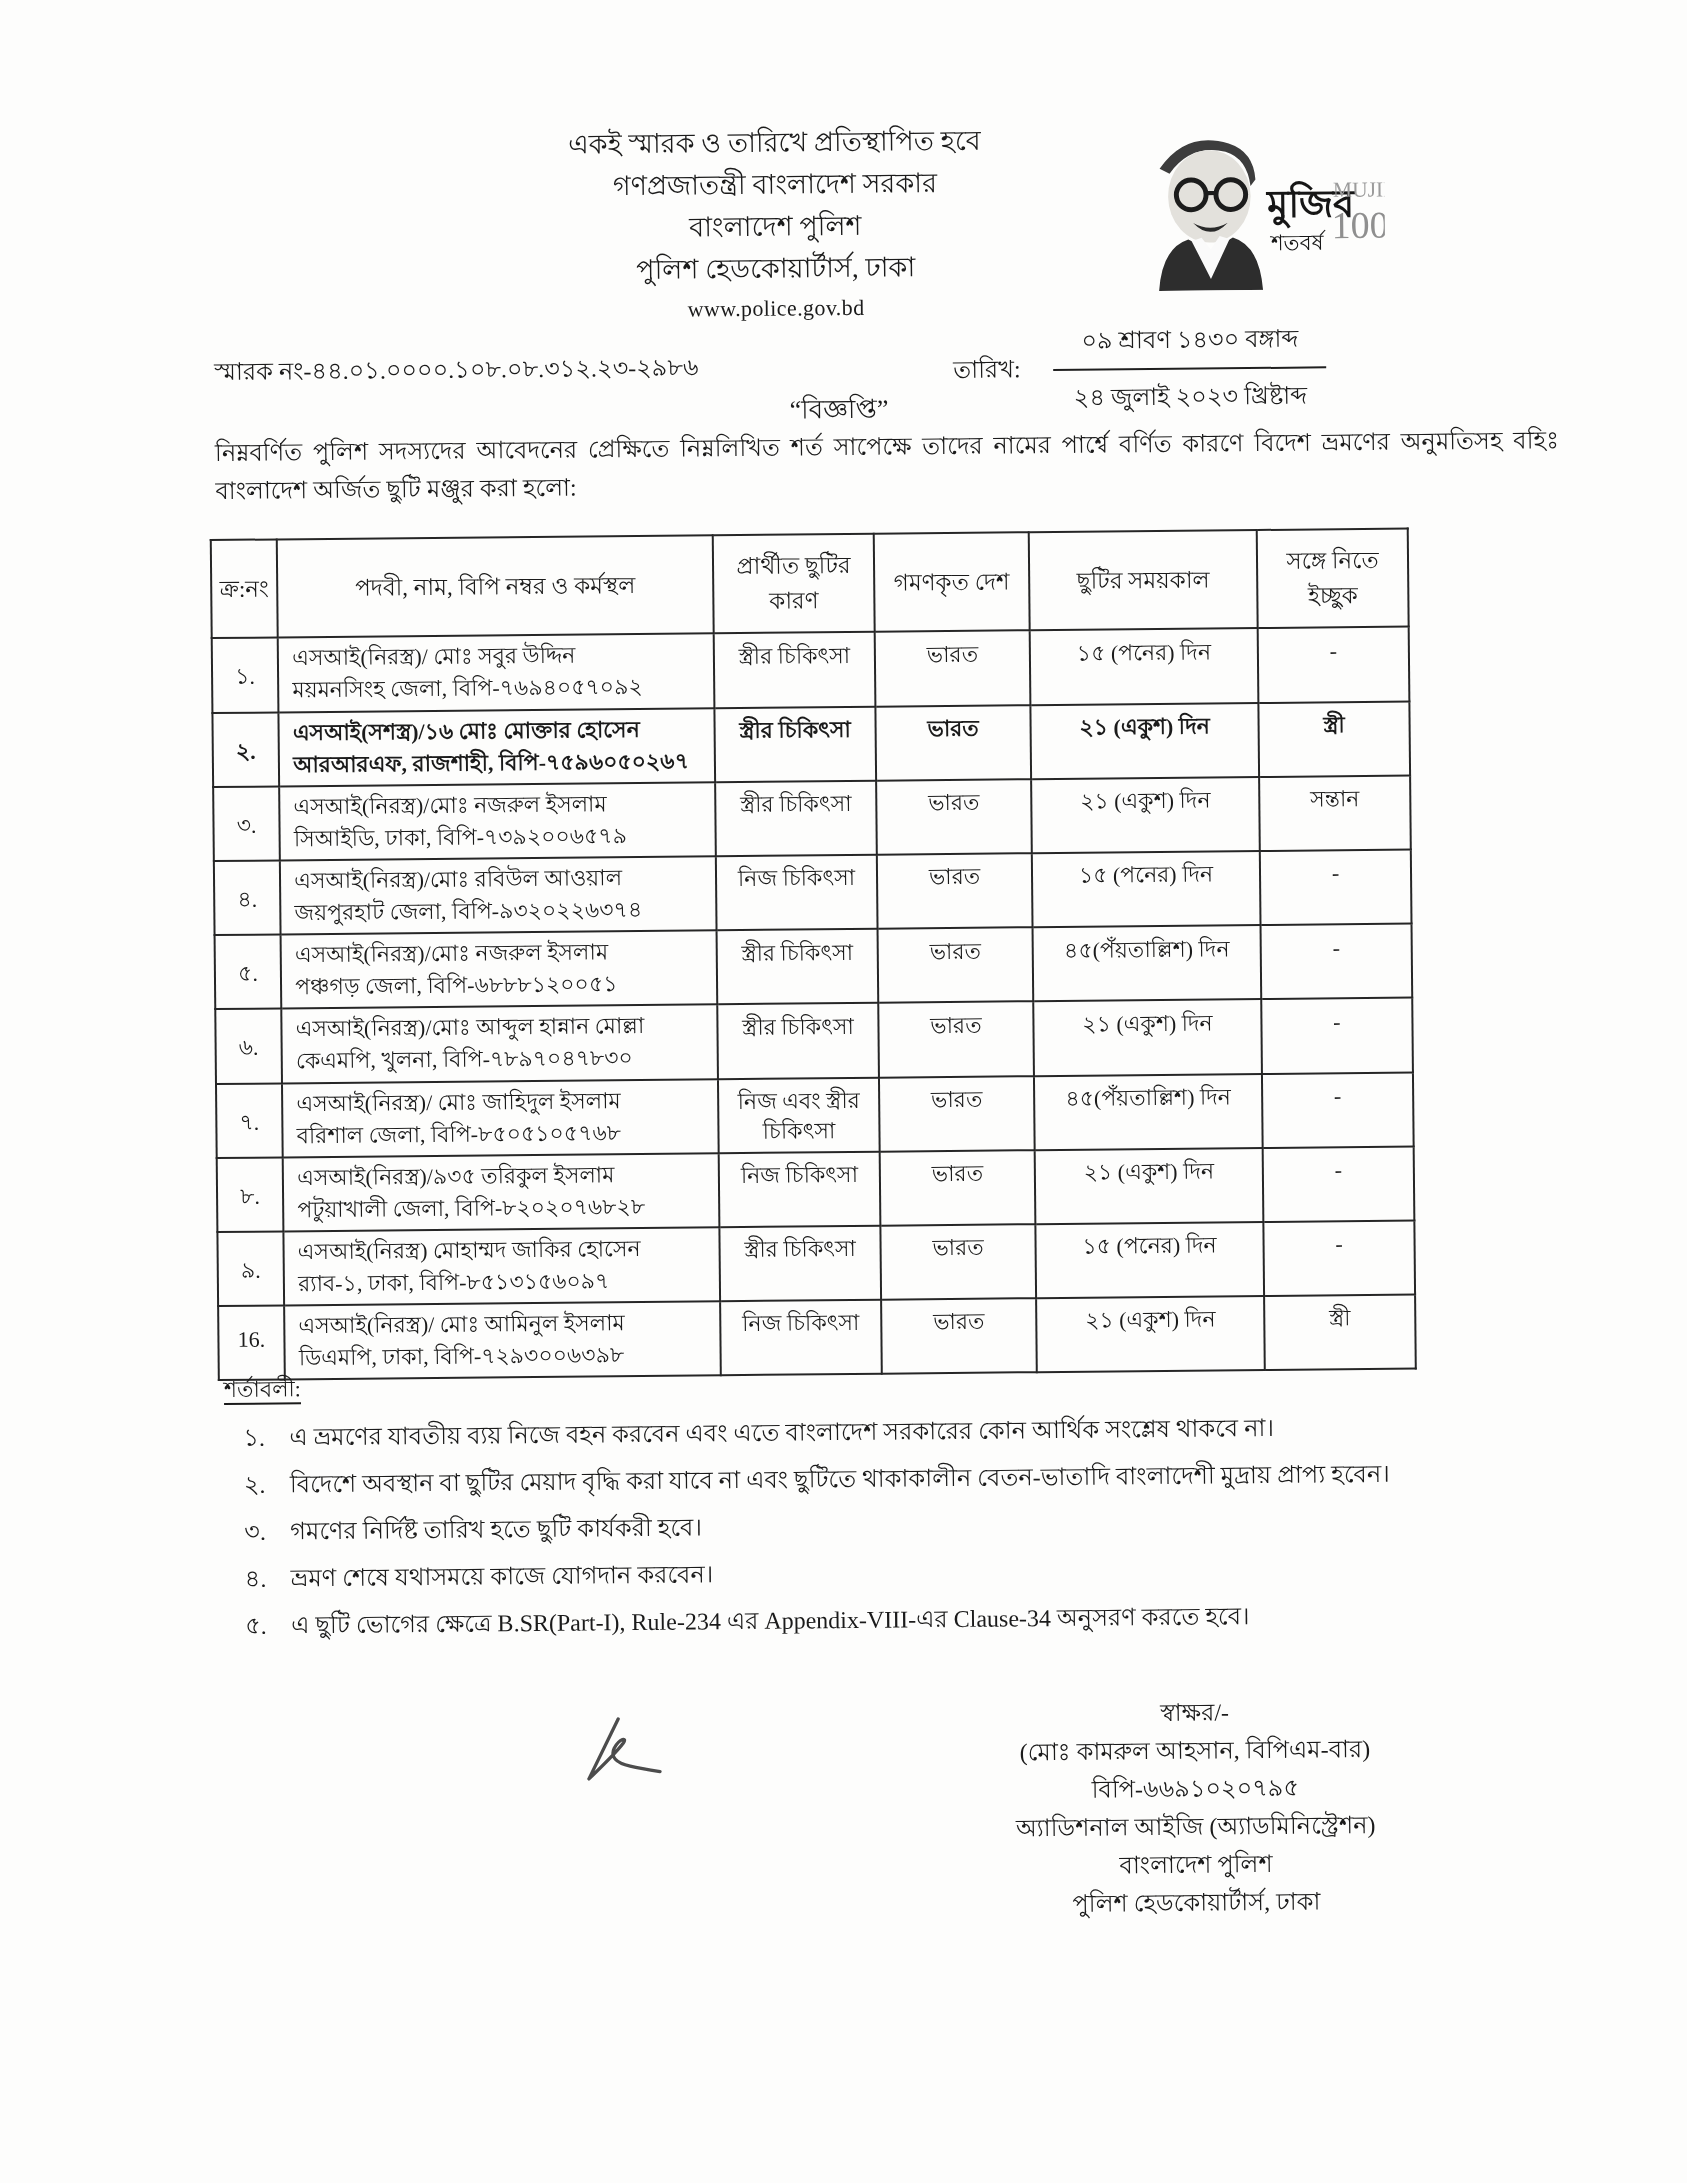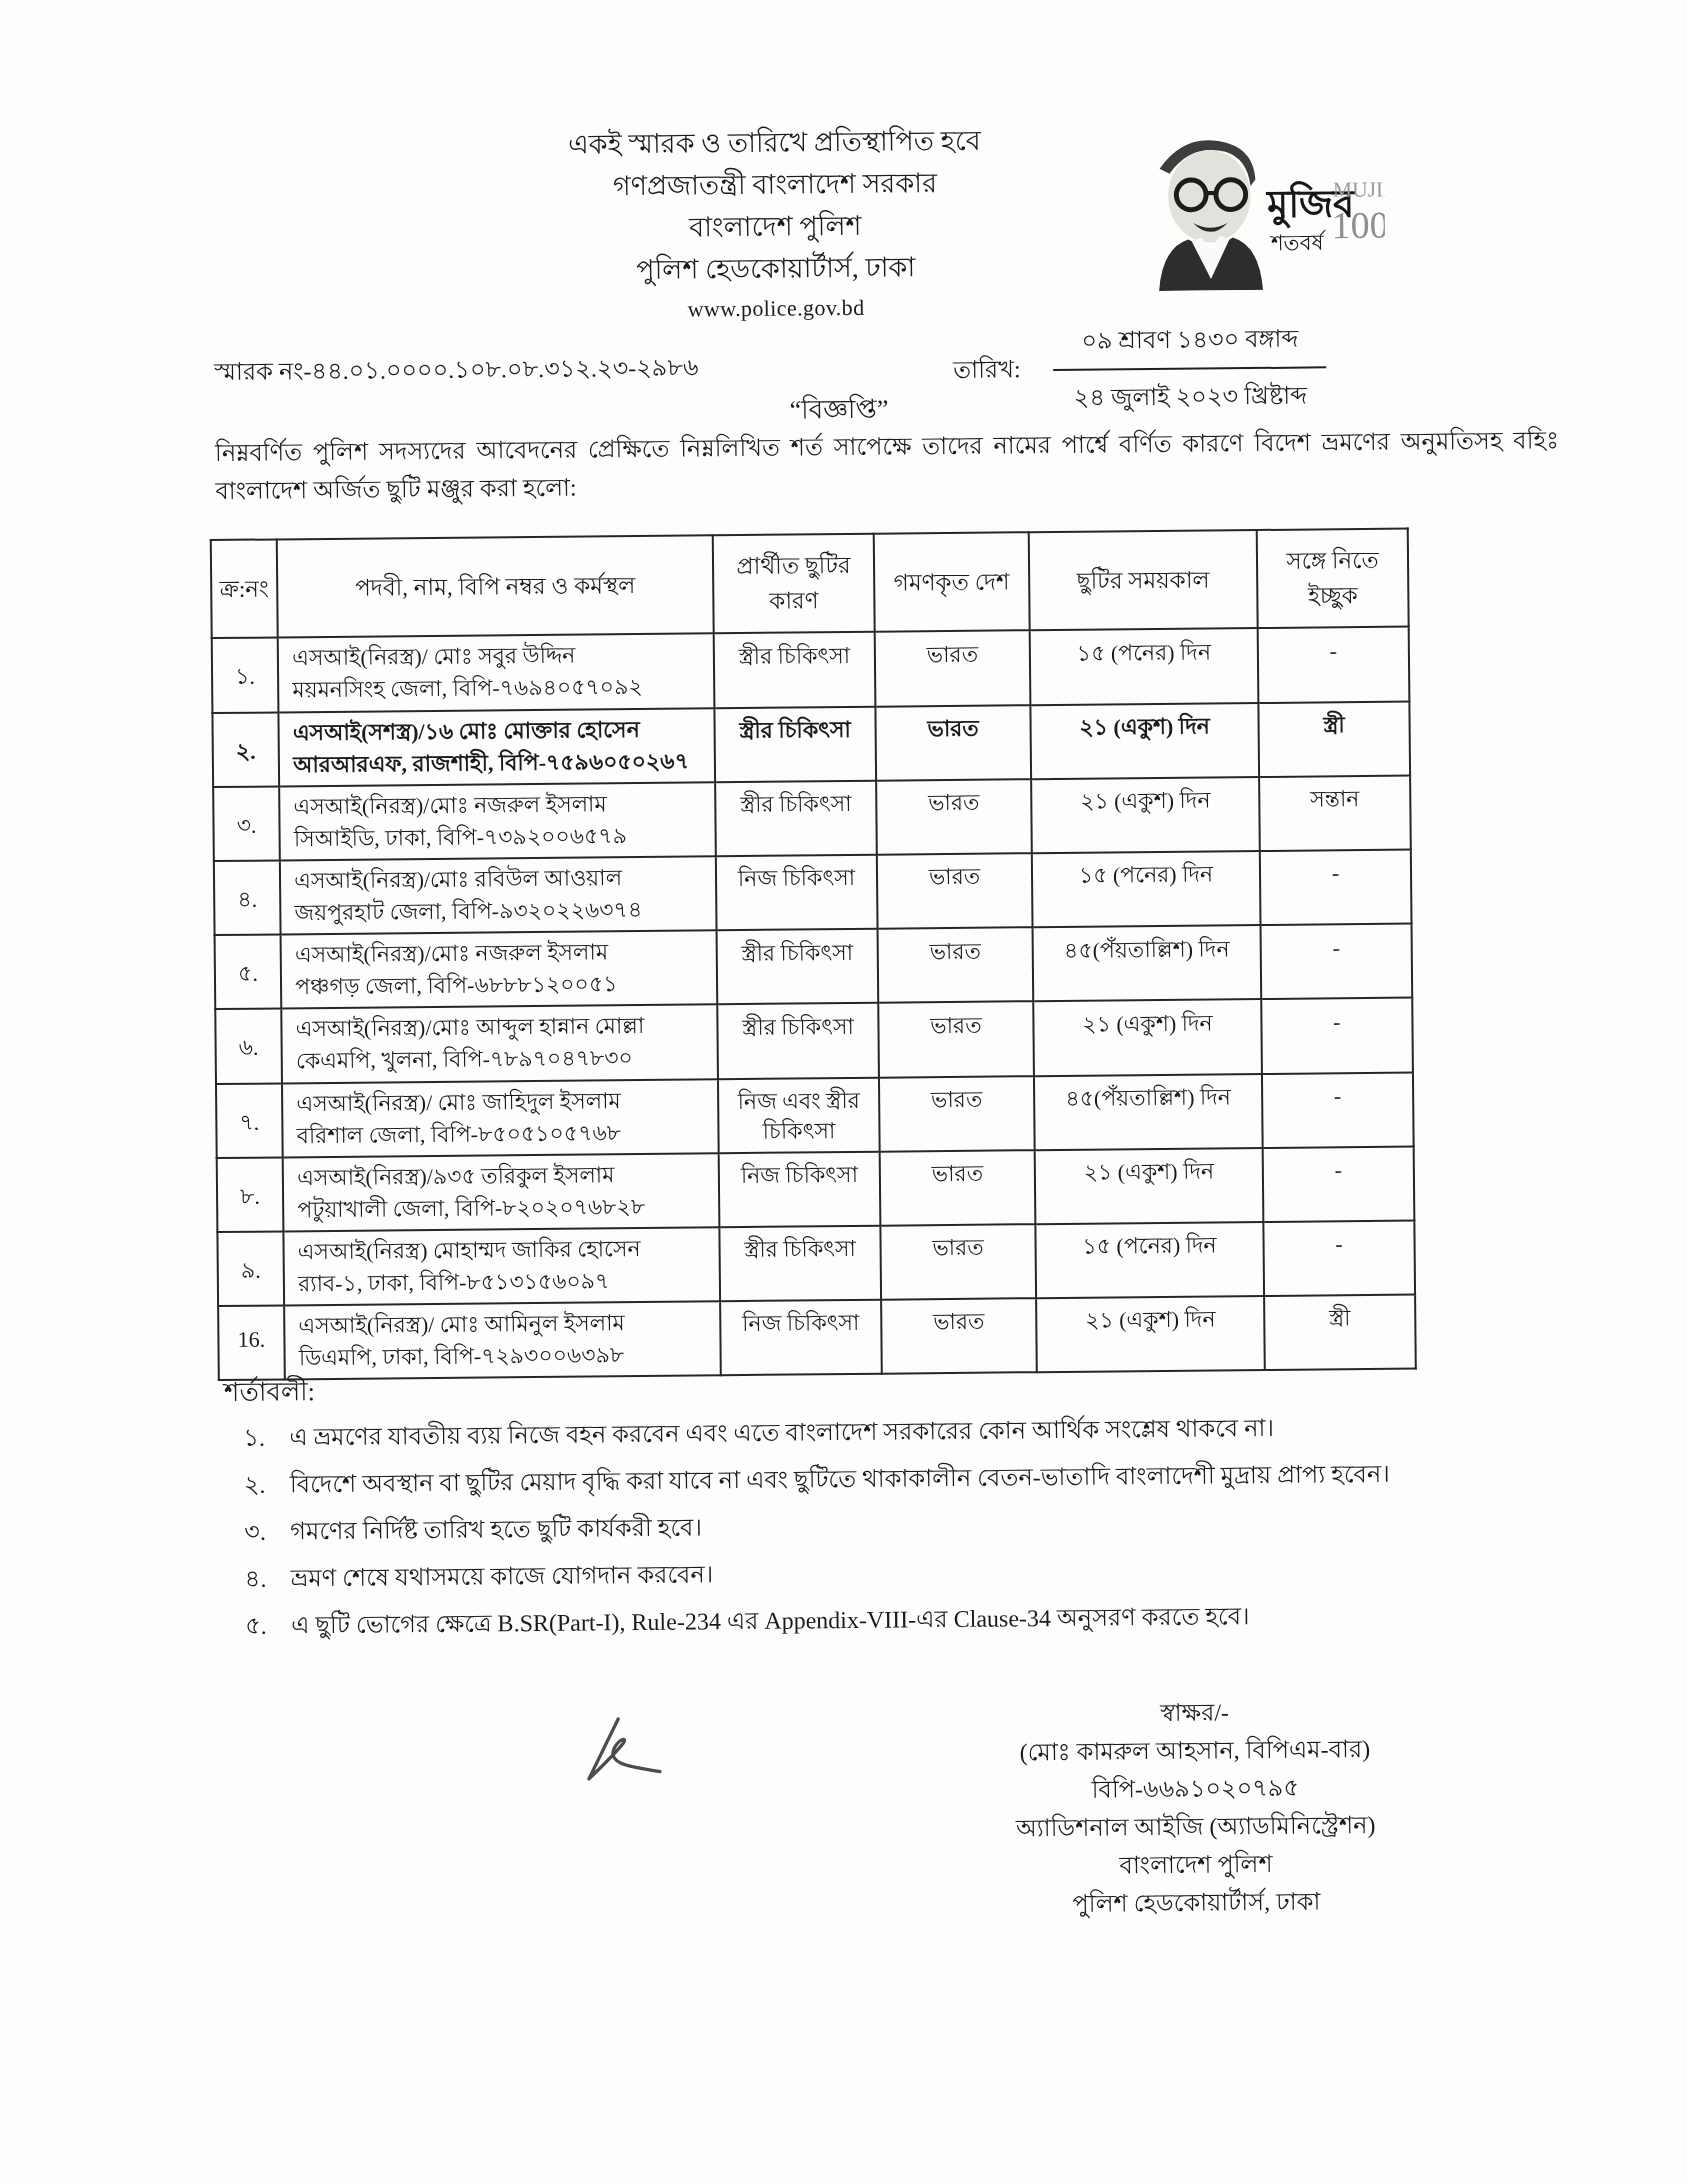--- a/index.html
+++ b/index.html
@@ -44,22 +44,22 @@
     text-align:center; vertical-align:middle; line-height:35px; padding:1.7px 5px;
   }
   .leave-table tbody tr { height:71px; }
   .leave-table td { vertical-align:top; padding:4.1px 6.6px; }
   td.c-sl { text-align:center; padding-top:20px; }
   td.c-name { padding-left:13.2px; line-height:32px; }
   td.c-center { text-align:center; padding-top:7.4px; line-height:30px; }
   tr.bold-row td { font-weight:700; }
 
   
-  .cond-heading { position:absolute; top:1366px; left:219px; font-size:26px;
-    text-underline-offset:5.8px; text-decoration-thickness:1.7px; }
+  .cond-heading { position:absolute; top:1366px; left:219px; font-size:22px;
+    text-decoration:underline; text-underline-offset:5.8px; text-decoration-thickness:1.7px; }
   .cond-list { position:absolute; top:1416px; left:238px; width:1369px; }
   .cond-item { display:flex; margin-bottom:14px; font-size:24px; line-height:33px; }
   .cond-num { width:46px; flex:0 0 46px; }
   .cond-text { flex:1; }
 
   
   .sign-squiggle { position:absolute; top:1710px; left:572px; }
   .sig-block { position:absolute; top:1697px; left:944px; width:485px; text-align:center;
     font-size:24px; line-height:38px; }
 </style>

